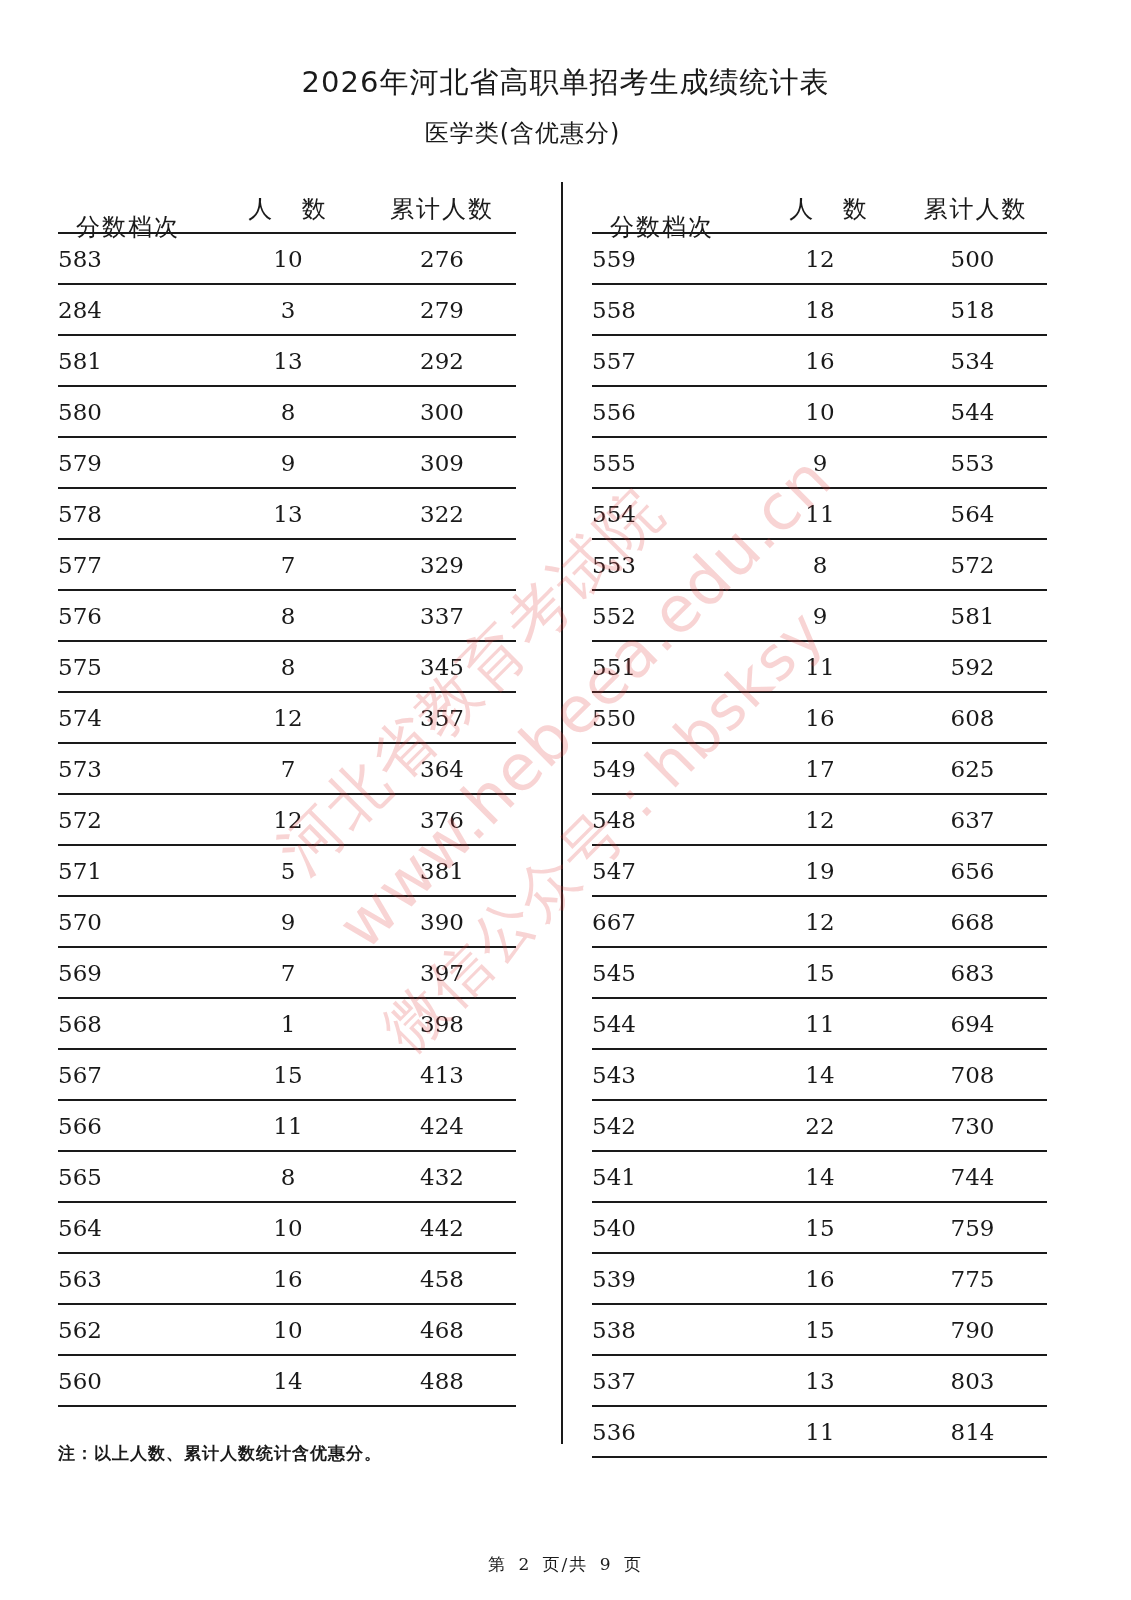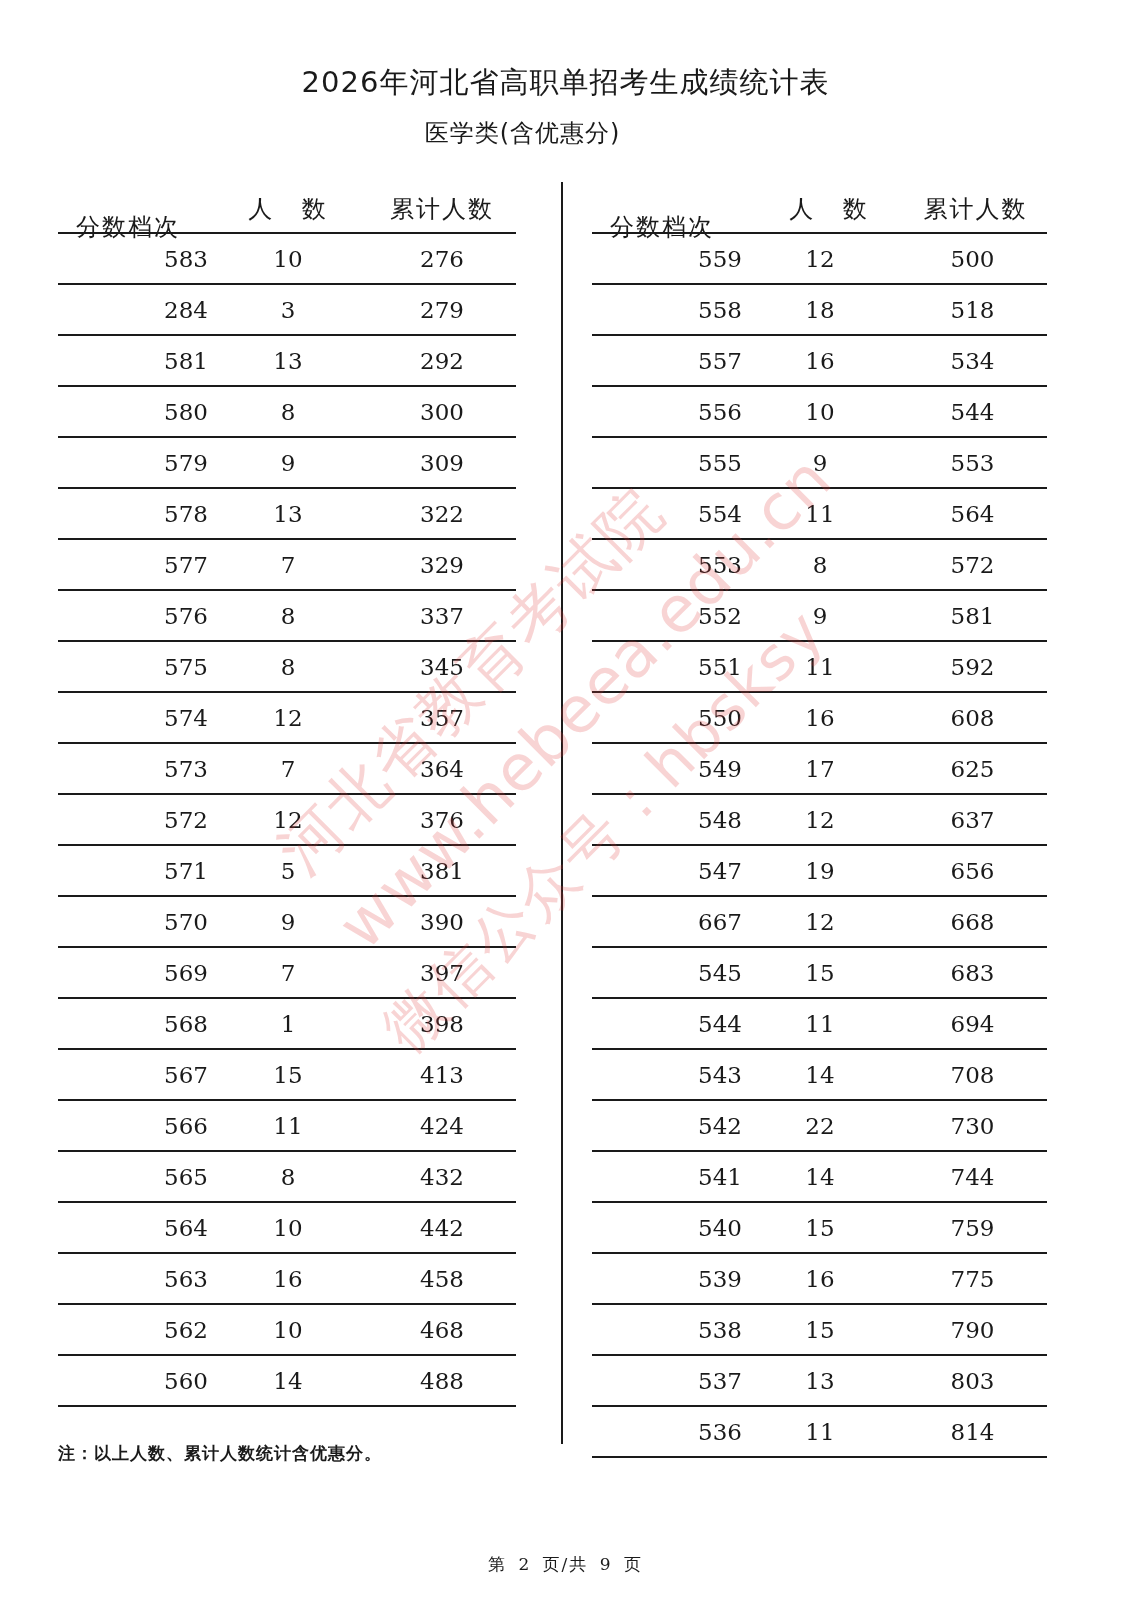--- a/index.html
+++ b/index.html
@@ -53,21 +53,21 @@
       font-size: 24px;
       letter-spacing: 2px;
     }
     .row {
       display: flex;
       height: 49px;
       align-items: center;
       border-bottom: 2.5px solid #1a1a1a;
       font-size: 23px;
     }
-    .c1 { width: 150px; text-align: right; }
+    .c1 { width: 150px; text-align: left; }
     .c2 { width: 160px; text-align: center; }
     .c3 { width: 148px; text-align: center; }
     .table-block.right .c1 { width: 150px; }
     .table-block.right .c2 { width: 156px; }
     .table-block.right .c3 { width: 149px; }
     .thead .c1 { text-align: left; padding-left: 18px; width: 132px; margin-top: 35px; }
     .thead .c2 { word-spacing: 18px; }
     .thead .c3 { text-align: center; }
 
     .divider {

